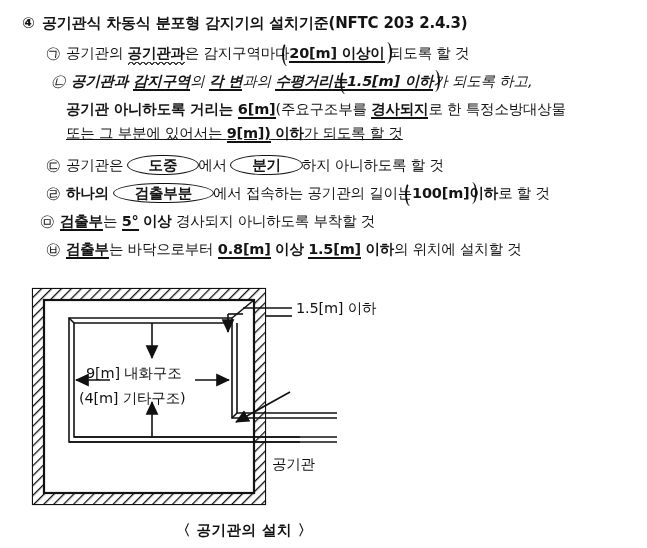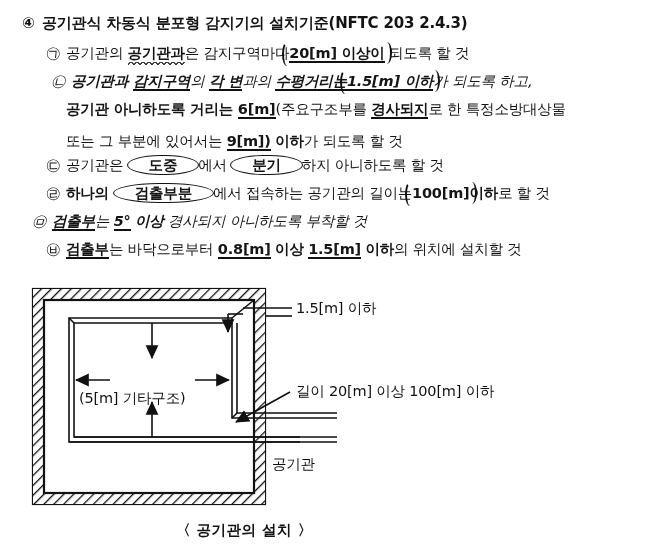--- a/index.html
+++ b/index.html
@@ -134,33 +134,33 @@
     </div>
 
     <div class="line" style="left:51px; top:72px;font-style:italic;">
       <span class="marker">㉡</span><span><span class="b">공기관과 </span><span class="b hw-u">감지구역</span>의 <span class="b hw-u">각 변</span>과의 <span class="b hw-u">수평거리는</span><span class="paren-hw hw-u">1.5[m] 이하</span>가 되도록 하고,</span>
     </div>
 
     <div class="line" style="left:66px; top:100px;">
       <span><span class="b">공기관 아니하도록 거리는 </span><span class="b hw-u">6[m]</span>(주요구조부를 <span class="b hw-u">경사되지</span>로 한 특정소방대상물</span>
     </div>
 
-    <div class="line" style="left:66px; top:132px;">
+    <div class="line" style="left:66px; top:124px;text-decoration:underline;">
       <span>또는 그 부분에 있어서는 <span class="b hw-u">9[m])</span> <span class="b">이하</span>가 되도록 할 것</span>
     </div>
 
     <div class="line" style="left:46px; top:156px;">
       <span class="marker">㉢</span><span>공기관은 <span class="circled">도중</span>에서 <span class="circled">분기</span>하지 아니하도록 할 것</span>
     </div>
 
     <div class="line" style="left:46px; top:184px;">
       <span class="marker">㉣</span><span><span class="b">하나의 </span><span class="circled">검출부분</span>에서 접속하는 공기관의 길이는<span class="paren-hw">100[m]</span><span class="b">이하</span>로 할 것</span>
     </div>
 
-    <div class="line" style="left:32px; top:212px;font-style:italic;">
+    <div class="line" style="left:40px; top:212px;">
       <span class="marker">㉤</span><span><span class="b hw-u">검출부</span>는 <span class="b hw-u">5°</span> <span class="b">이상</span> 경사되지 아니하도록 부착할 것</span>
     </div>
 
     <div class="line" style="left:46px; top:240px;">
       <span class="marker">㉥</span><span><span class="b hw-u">검출부</span>는 바닥으로부터 <span class="b hw-u">0.8[m]</span> <span class="b">이상</span> <span class="b hw-u">1.5[m]</span> <span class="b">이하</span>의 위치에 설치할 것</span>
     </div>
   </div>
 
   <div id="diagram">
     <svg width="647" height="278" viewBox="0 0 647 278">
@@ -228,23 +228,23 @@
 
       <g stroke="#111111" stroke-width="1.6" fill="none">
         <line x1="110" y1="110" x2="76" y2="110" marker-end="url(#arrHead)"></line>
         <line x1="195" y1="110" x2="229" y2="110" marker-end="url(#arrHead)"></line>
       </g>
     </svg>
 
     
     <div class="dlabel" style="left:296px; top:29px;">1.5[m] 이하</div>
 
-    <div class="dlabel" style="left:296px; top:112px;">길이 20[m] 이상 100[m] 이하</div>
 
     <div class="dlabel" style="left:272px; top:185px;">공기관</div>
 
-
-    <div class="dlabel" style="left:79px; top:119px;">(5[m] 기타구조)</div>
+    <div class="dlabel" style="left:86px; top:94px;">9[m] 내화구조</div>
+
+    <div class="dlabel" style="left:79px; top:119px;">(4[m] 기타구조)</div>
 
     <div class="caption" style="left:176px; top:251px;">〈 공기관의 설치 〉</div>
   </div>
 
 </div>
 
 </body></html>

